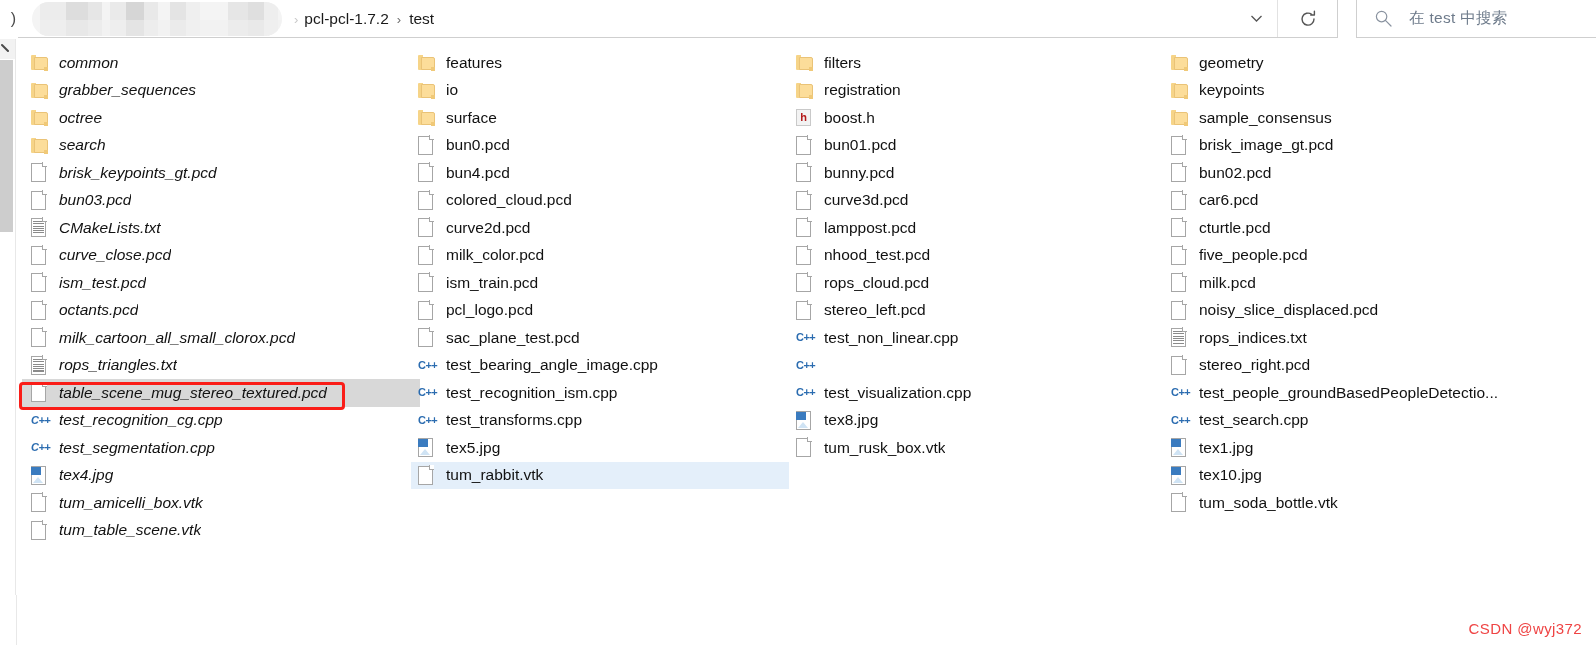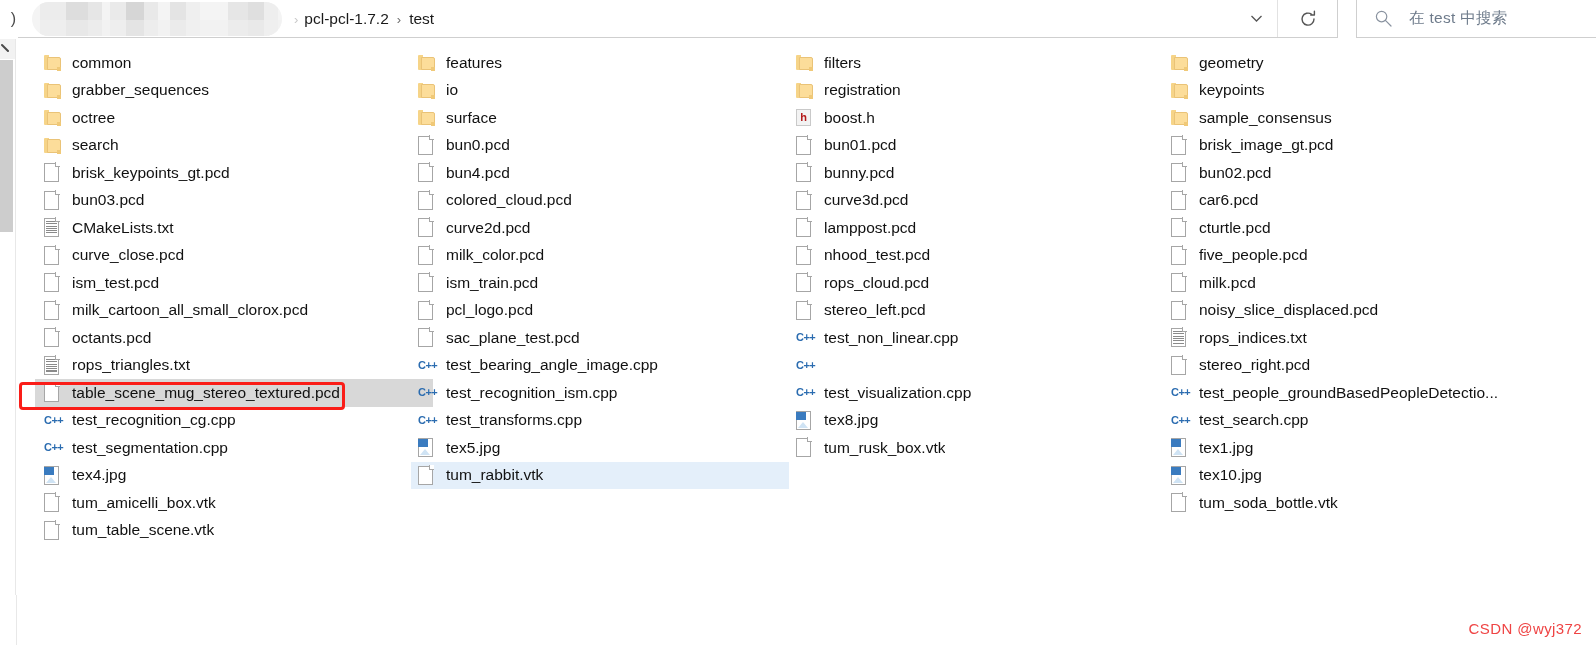--- a/index.html
+++ b/index.html
@@ -178,21 +178,21 @@
     top: 39px;
     width: 1579px;
     height: 606px;
     background: #ffffff;
   }
   .file-col {
     position: absolute;
     top: 10px;
     width: 378px;
   }
-  #col-0 { left: 21px;    width: 395px; }
+  #col-0 { left: 8px;    width: 395px; font-style: italic; }
   #col-1 { left: 395px;  width: 378px; text-align: right; }
   #col-2 { left: 773px;  width: 375px; }
   #col-3 { left: 1148px; width: 400px; }
 
   .file-row {
     height: 27.5px;
     display: flex;
     align-items: center;
     padding-left: 6px;
     box-sizing: border-box;
@@ -552,30 +552,30 @@
           </span>
           <span class="fname">ism_test.pcd</span>
         </div>
         <div class="file-row">
           <span class="icon-slot">
             <span class="ic-page">
               <span class="sheet"></span>
               <span class="corner"></span>
             </span>
           </span>
+          <span class="fname">octants.pcd</span>
+        </div>
+        <div class="file-row">
+          <span class="icon-slot">
+            <span class="ic-page">
+              <span class="sheet"></span>
+              <span class="corner"></span>
+            </span>
+          </span>
           <span class="fname">milk_cartoon_all_small_clorox.pcd</span>
-        </div>
-        <div class="file-row">
-          <span class="icon-slot">
-            <span class="ic-page">
-              <span class="sheet"></span>
-              <span class="corner"></span>
-            </span>
-          </span>
-          <span class="fname">octants.pcd</span>
         </div>
         <div class="file-row">
           <span class="icon-slot">
             <span class="ic-page ic-txt">
               <span class="sheet"></span>
               <span class="lines"></span>
               <span class="corner"></span>
             </span>
           </span>
           <span class="fname">rops_triangles.txt</span>

